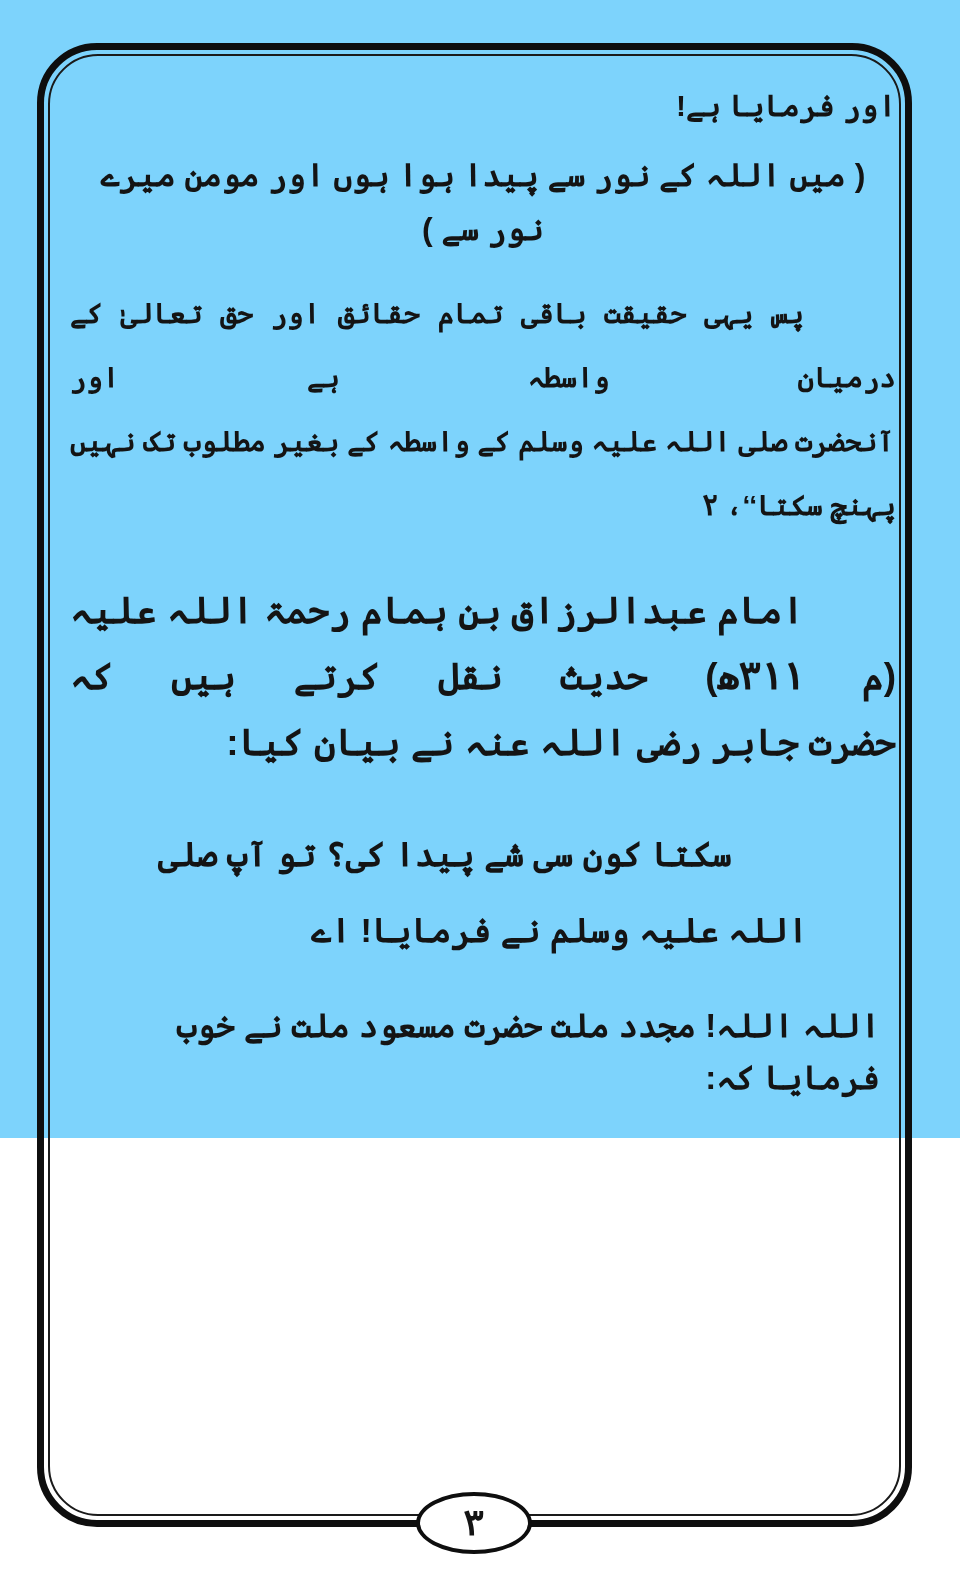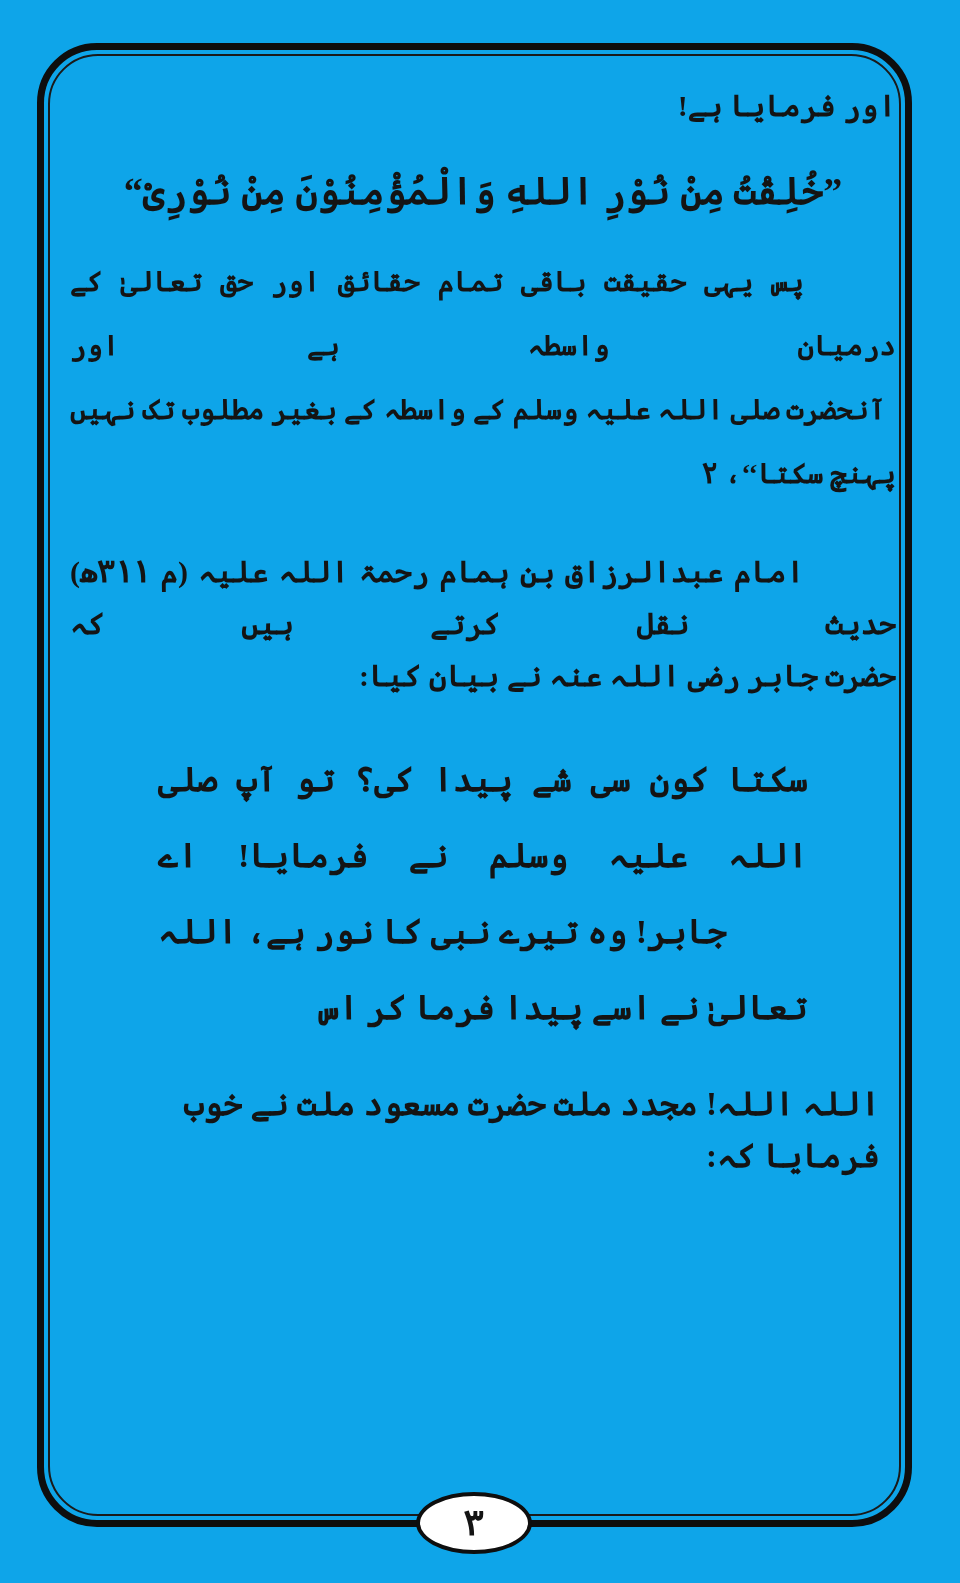--- a/index.html
+++ b/index.html
@@ -6,23 +6,23 @@
     margin: 0;
     padding: 0;
     background: #ffffff;
     width: 960px;
     height: 1583px;
     overflow: hidden;
   }
   .page {
     position: relative;
     width: 960px;
-    height: 1583px;
-    background: #0ea5e9;
-    font-family: Liberation Serif, serif;
+    height: 1138px;
+    background: #7dd3fc;
+    font-family: Liberation Sans, sans-serif;
     color: #141414;
     direction: rtl;
   }
   
   .frame {
     position: absolute;
     left: 37px;
     top: 43px;
     width: 875px;
     height: 1484px;
@@ -78,22 +78,22 @@
     line-height: 54px;
     text-align: center;
   }
   .para-wasta {
     margin-top: 26px;
     font-size: 28px;
     line-height: 64px;
   }
   .para-imam {
     margin-top: 40px;
-    font-size: 30px;
-    line-height: 52px;
+    font-size: 37px;
+    line-height: 66px;
   }
   .blockquote {
     margin: 40px 88px 0 88px;
     font-size: 34px;
     line-height: 76px;
   }
   .para-masood-intro {
     margin-top: 32px;
     font-size: 33px;
     line-height: 52px;
@@ -124,36 +124,35 @@
 <div class="page">
 
   <div class="frame">
     <div class="frame-inner"></div>
   </div>
 
   <div class="content">
 
     <div class="intro-line-wrap">اور فرمایا ہے!</div>
 
-    <div class="arabic-quote">”خُلِقْتُ مِنْ نُوْرِ اللهِ وَالْمُؤْمِنُوْنَ مِنْ نُوْرِیْ“</div>
 
+    <div class="translation-line">( میں اللہ کے نور سے پیدا ہوا ہوں اور مومن میرے نور سے )</div>
 
     <div class="para para-wasta indent-first">
         <div class="tline">پس یہی حقیقت باقی تمام حقائق اور حق تعالیٰ کے درمیان واسطہ ہے اور</div>
         <div class="tline">آنحضرت صلی اللہ علیہ وسلم کے واسطہ کے بغیر مطلوب تک نہیں پہنچ سکتا‘‘، ۲</div>
       </div>
 
     <div class="para para-imam indent-first">
         <div class="tline">امام عبدالرزاق بن ہمام رحمۃ اللہ علیہ (م ۳۱۱ھ) حدیث نقل کرتے ہیں کہ</div>
         <div class="tline">حضرت جابر رضی اللہ عنہ نے بیان کیا:</div>
       </div>
 
     <div class="para blockquote">
         <div class="tline">سکتا کون سی شے پیدا کی؟ تو آپ صلی اللہ علیہ وسلم نے فرمایا! اے</div>
-        <div class="tline">جابر! وہ تیرے نبی کا نور ہے، اللہ تعالیٰ نے اسے پیدا فرما کر اس</div>
       </div>
 
     <div class="para-masood-intro">اللہ اللہ! مجدد ملت حضرت مسعود ملت نے خوب فرمایا کہ:</div>
 
   </div>
 
   <div class="page-number-badge">
     <span>۳</span>
   </div>
 

